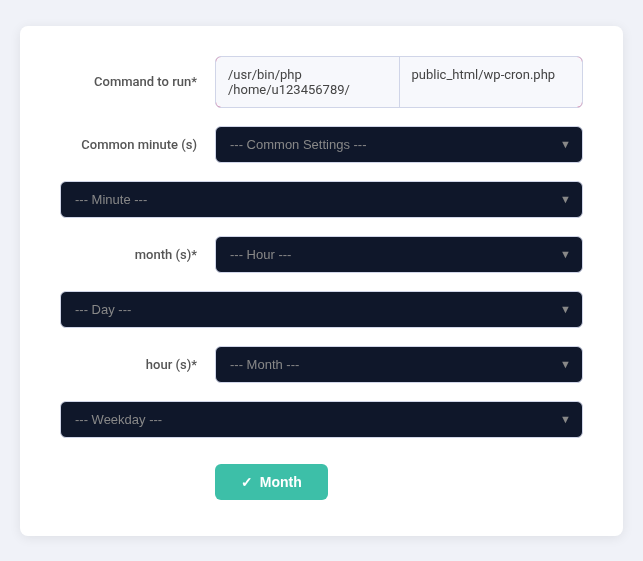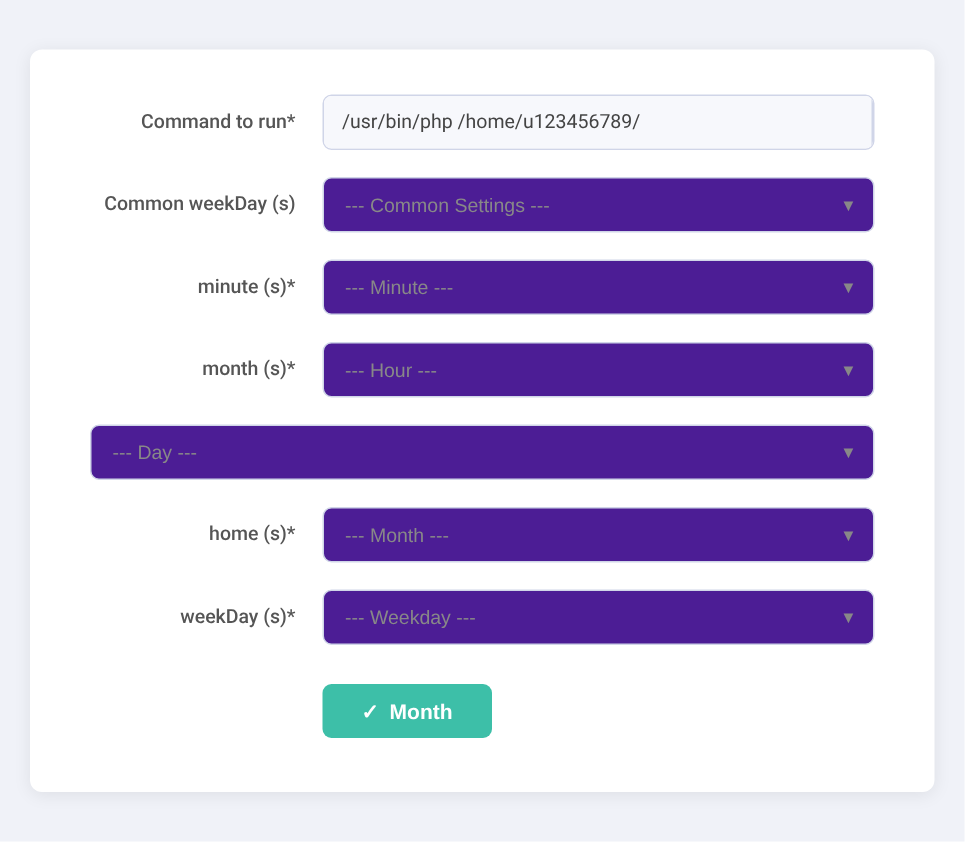--- a/index.html
+++ b/index.html
@@ -75,21 +75,21 @@
       flex: 1;
     }
 
     .form-select {
       width: 100%;
       padding: 10px 36px 10px 14px;
       font-size: 13px;
       color: #888;
       border: 1.5px solid #d0d5e8;
       border-radius: 6px;
-      background: #4c1d95;
+      background: #0f172a;
       appearance: none;
       -webkit-appearance: none;
       cursor: pointer;
       outline: none;
     }
 
     .select-arrow {
       position: absolute;
       right: 12px;
       top: 50%;
@@ -121,35 +121,35 @@
   </style>
 </head>
 <body>
 
 <div class="card">
 
   <div class="form-row">
     <div class="form-label">Command to run*</div>
     <div class="form-control-split">
       <div class="split-left">/usr/bin/php /home/u123456789/</div>
-    </div>
-  </div>
-
-  <div class="form-row">
-    <div class="form-label">Common weekDay (s)</div>
+      <div class="split-right">public_html/wp-cron.php</div>
+    </div>
+  </div>
+
+  <div class="form-row">
+    <div class="form-label">Common minute (s)</div>
     <div class="select-wrapper">
       <select class="form-select">
         <option value="">--- Common Settings ---</option>
       </select>
       <span class="select-arrow">▼</span>
     </div>
   </div>
 
   <div class="form-row">
-    <div class="form-label">minute (s)*</div>
     <div class="select-wrapper">
       <select class="form-select">
         <option value="">--- Minute ---</option>
       </select>
       <span class="select-arrow">▼</span>
     </div>
   </div>
 
   <div class="form-row">
     <div class="form-label">month (s)*</div>
@@ -164,31 +164,30 @@
   <div class="form-row">
     <div class="select-wrapper">
       <select class="form-select">
         <option value="">--- Day ---</option>
       </select>
       <span class="select-arrow">▼</span>
     </div>
   </div>
 
   <div class="form-row">
-    <div class="form-label">home (s)*</div>
+    <div class="form-label">hour (s)*</div>
     <div class="select-wrapper">
       <select class="form-select">
         <option value="">--- Month ---</option>
       </select>
       <span class="select-arrow">▼</span>
     </div>
   </div>
 
   <div class="form-row">
-    <div class="form-label">weekDay (s)*</div>
     <div class="select-wrapper">
       <select class="form-select">
         <option value="">--- Weekday ---</option>
       </select>
       <span class="select-arrow">▼</span>
     </div>
   </div>
 
   <div>
     <button class="save-btn">

